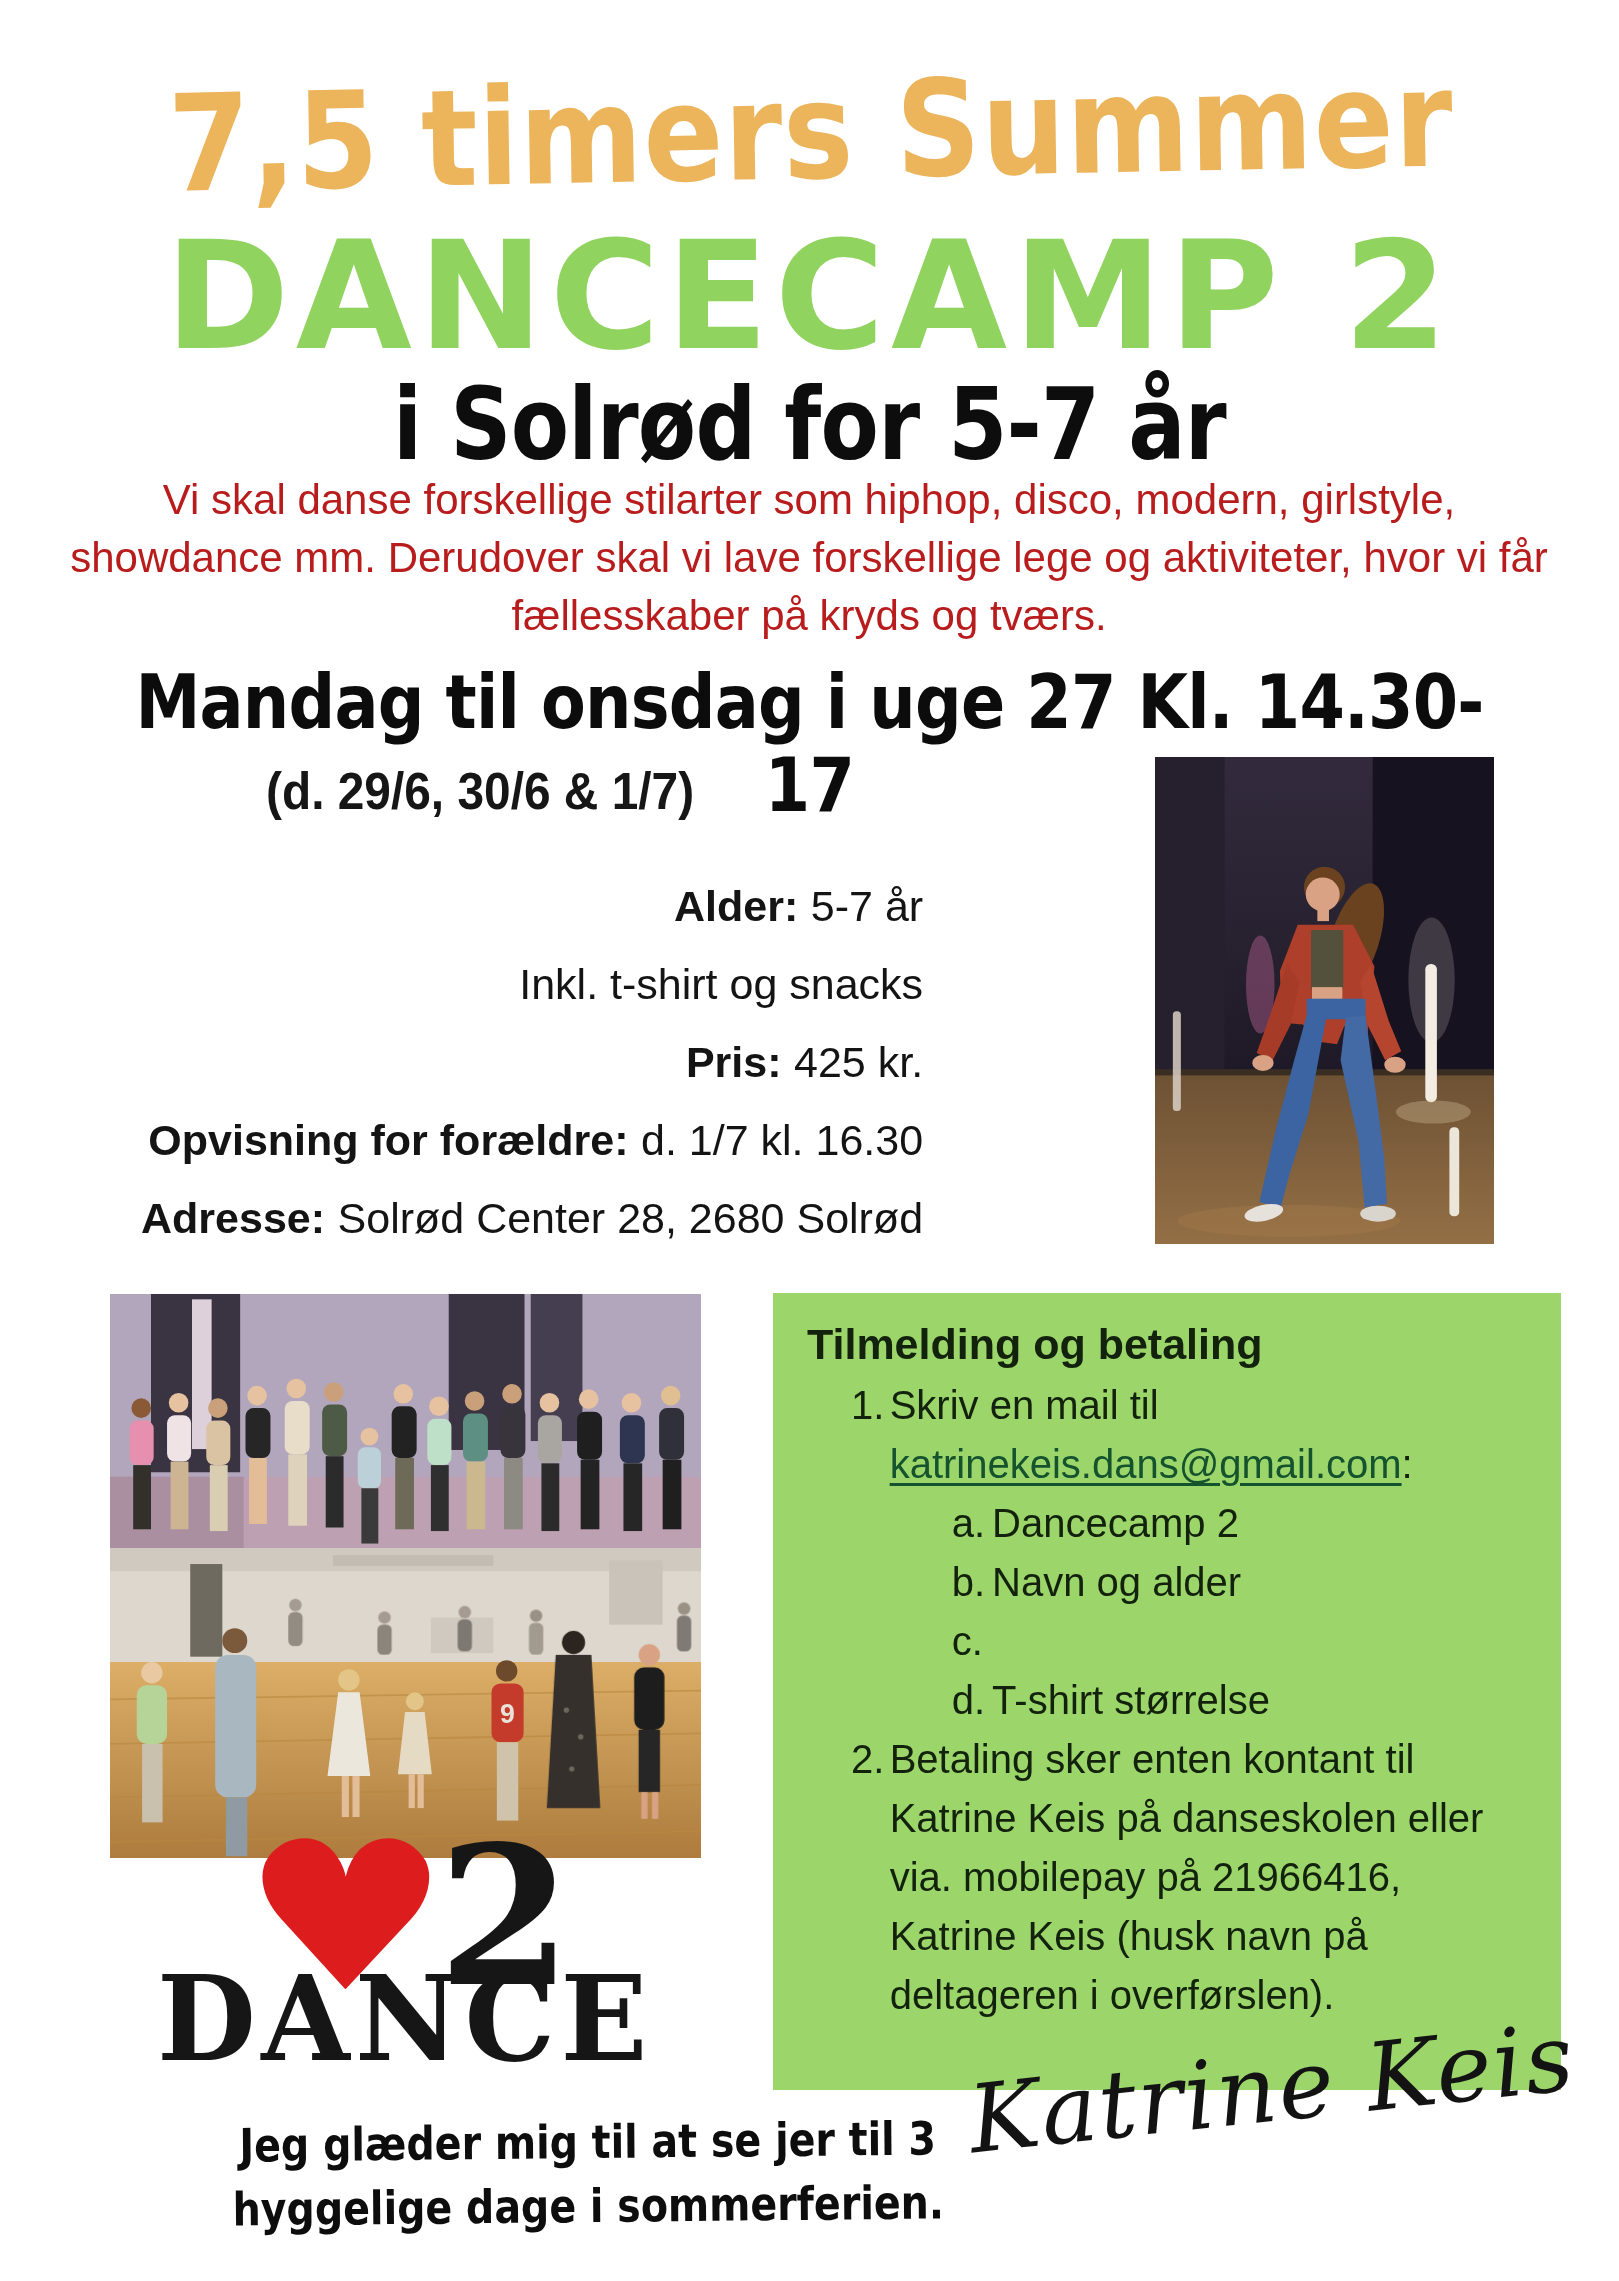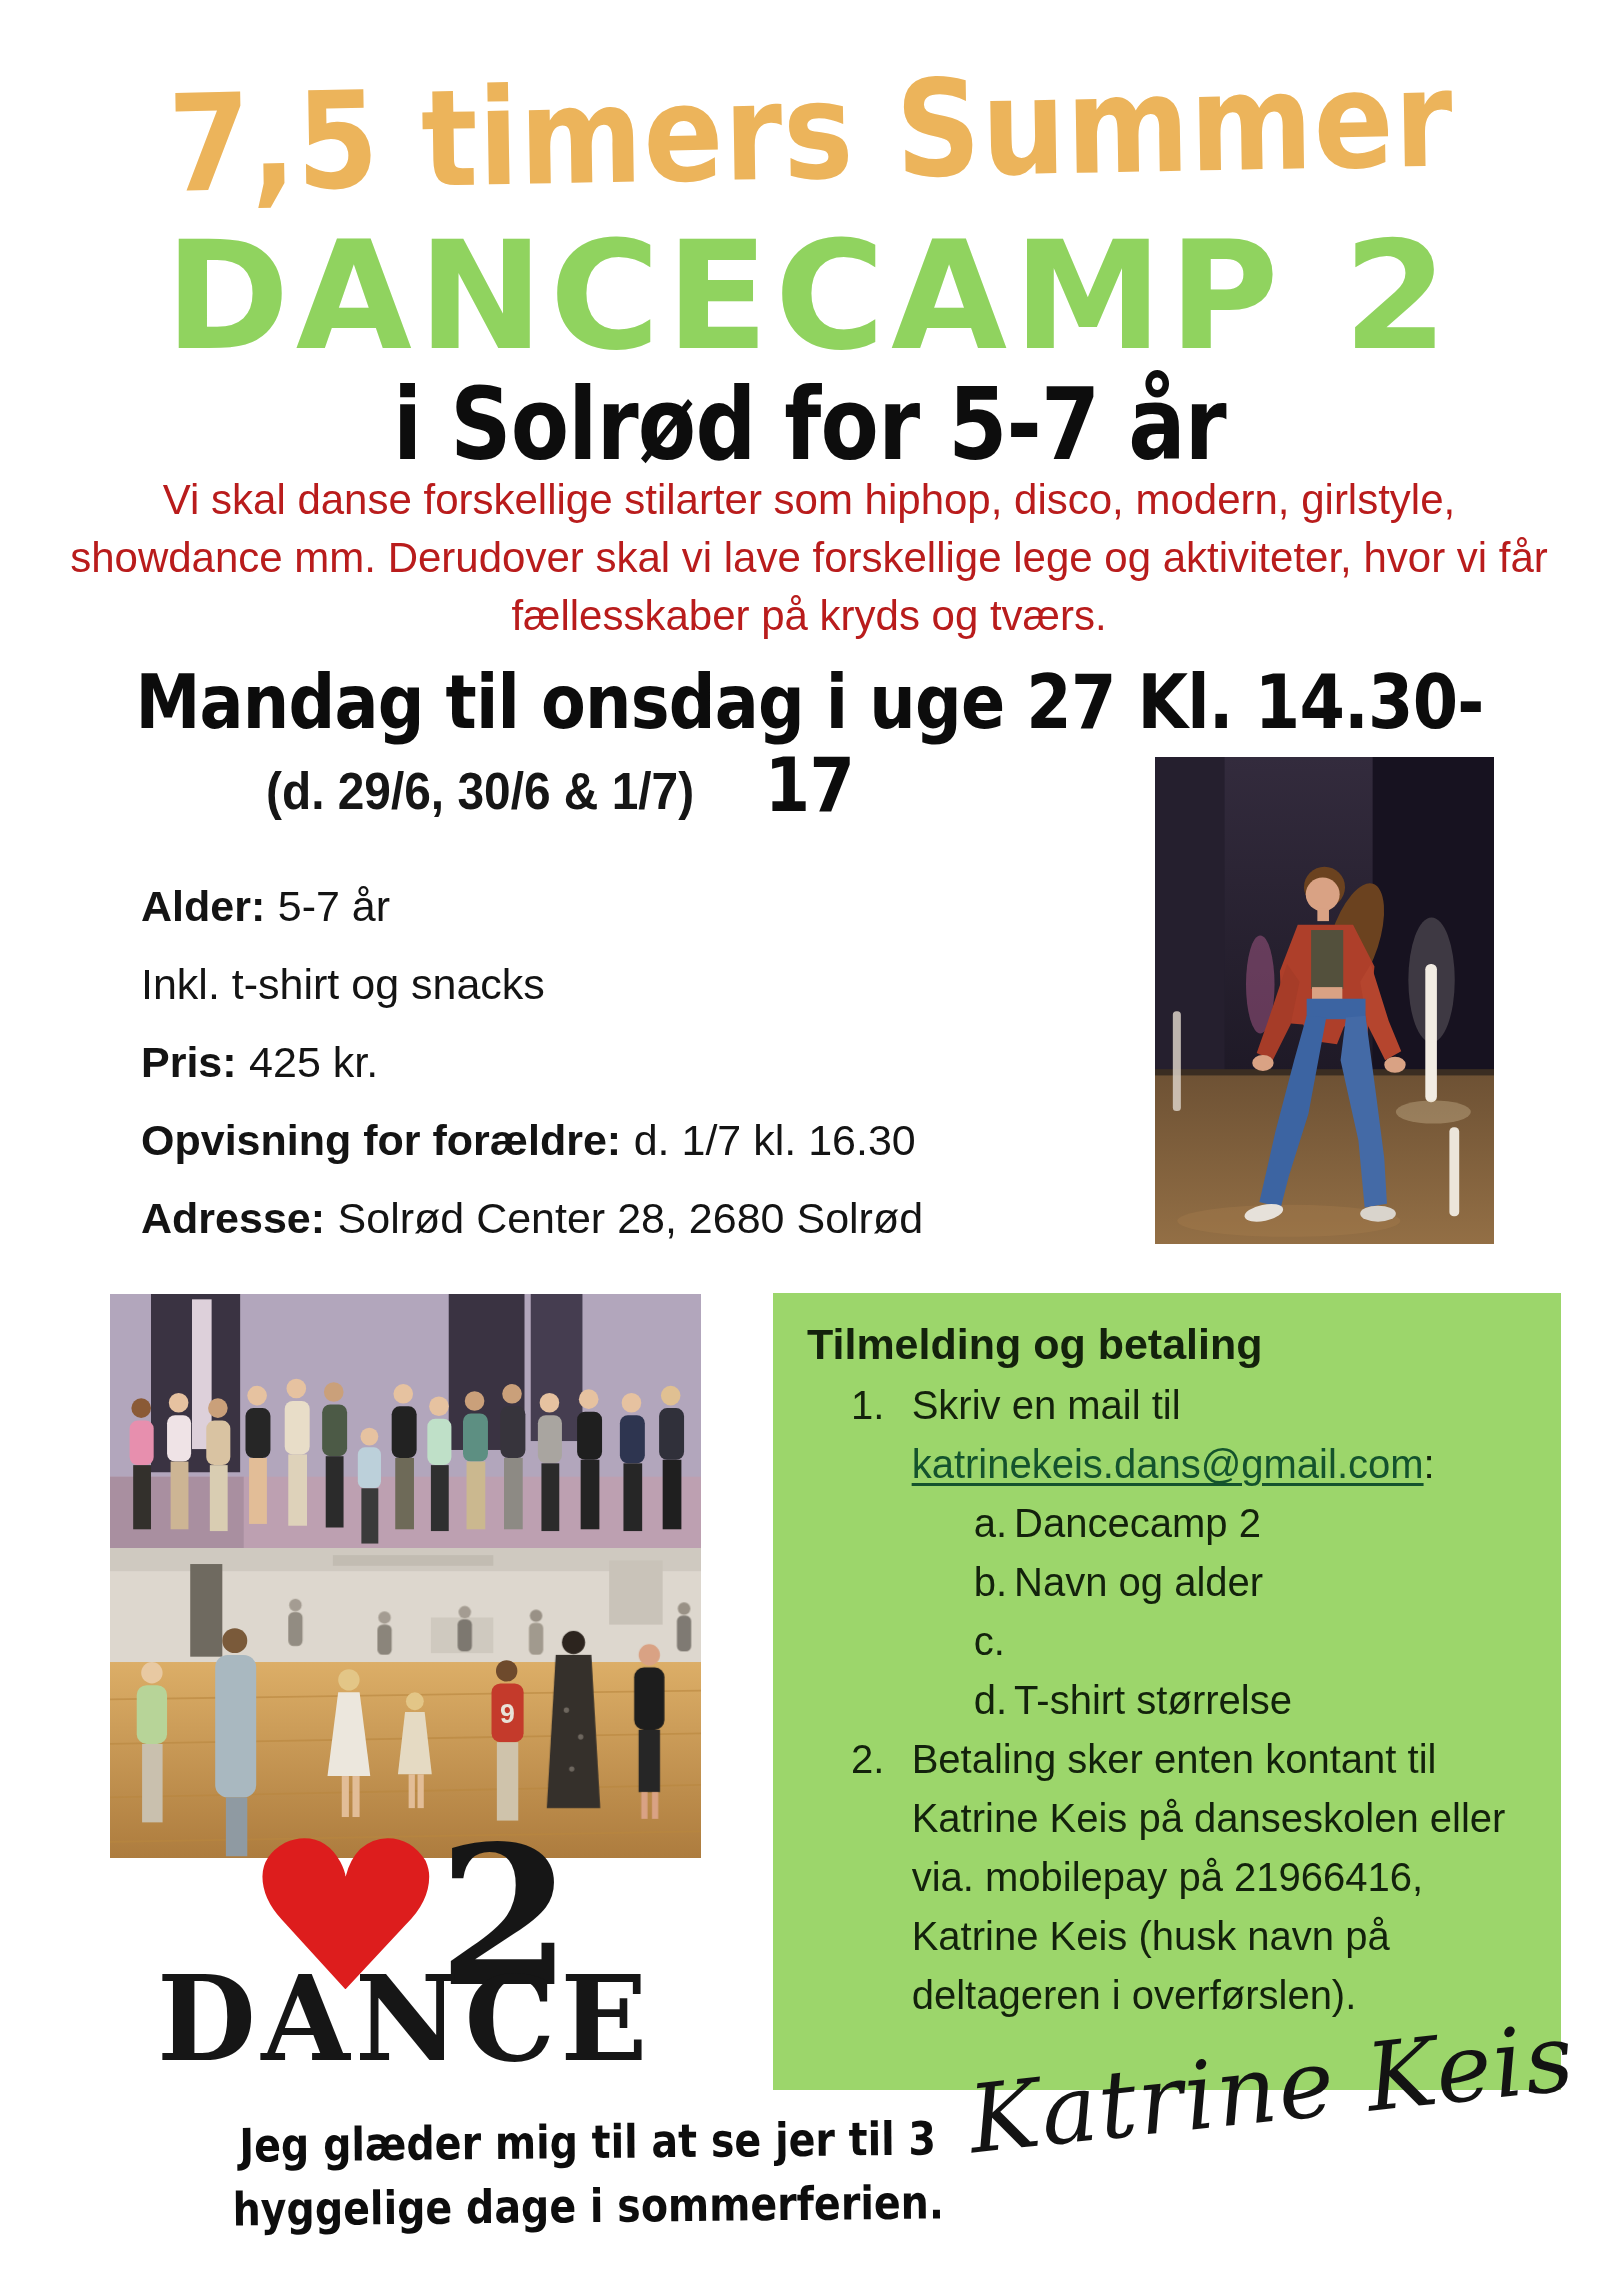--- a/index.html
+++ b/index.html
@@ -22,39 +22,39 @@
   .intro{top:471px;left:53px;width:1512px;text-align:center;
          font-size:42px;line-height:58px;color:#b91c1c;margin:0;}
 
   .sched{top:661px;left:0;width:100%;text-align:center;
          font-family:"DejaVu Sans",sans-serif;font-weight:bold;font-size:75px;line-height:1.1;
          color:#0c0c0c;transform:scaleX(0.87);transform-origin:center top;letter-spacing:-0.9px;}
   .dates{top:761px;left:266px;font-weight:bold;font-size:52px;color:#161616;
          transform:scaleX(0.92);transform-origin:left top;letter-spacing:0;}
 
   
-  .details{top:882px;left:141px;display:flex;flex-direction:column;gap:30px;font-size:43px;line-height:48px;}
+  .details{top:882px;left:141px;display:flex;flex-direction:column;gap:30px;font-size:43px;line-height:48px;align-items:flex-end;}
   .drow .dlabel{font-weight:bold;}
   .drow .dlabel:not(:empty){margin-right:12.5px;}
 
   
   .photo{overflow:hidden;background:#222;}
   .photo svg{display:block;width:100%;height:100%;}
   .dancer{left:1155px;top:757px;width:339px;height:487px;}
   .group-top{left:110px;top:1294px;width:591px;height:254px;}
   .group-bottom{left:110px;top:1548px;width:591px;height:310px;}
 
   
   .signup{left:773px;top:1293px;width:788px;height:797px;background:#9cd66b;
           box-sizing:border-box;padding:26px 36px 0 34px;color:#13220c;}
   .signup-heading{font-weight:bold;font-size:43px;line-height:50px;margin:0 0 7.1px 0;}
   .slist{font-size:40px;line-height:59px;}
   .li{display:flex;align-items:flex-start;padding-left:44px;}
   .li .num{flex:0 0 auto;margin-right:5.3px;}
-  .li-content{max-width:615px;margin-left:22px;}
+  .li-content{max-width:615px;}
   .sub{display:flex;margin-left:62px;}
   .sub .sm{flex:0 0 auto;margin-right:7.1px;}
   .email{color:#14532d;text-decoration:underline;text-decoration-thickness:2.7px;text-underline-offset:5.3px;}
 
   
   .heart{left:242px;top:1814px;font-family:"DejaVu Sans",sans-serif;font-size:207px;line-height:1;
          color:#dd1d1d;transform:scaleX(1.12);transform-origin:left top;}
   .logo-num{left:438px;top:1821px;font-family:"DejaVu Serif",serif;font-weight:bold;
             font-size:192px;line-height:1;color:#161616;}
   .logo-word{left:157px;top:1959px;font-family:"DejaVu Serif",serif;font-weight:bold;

